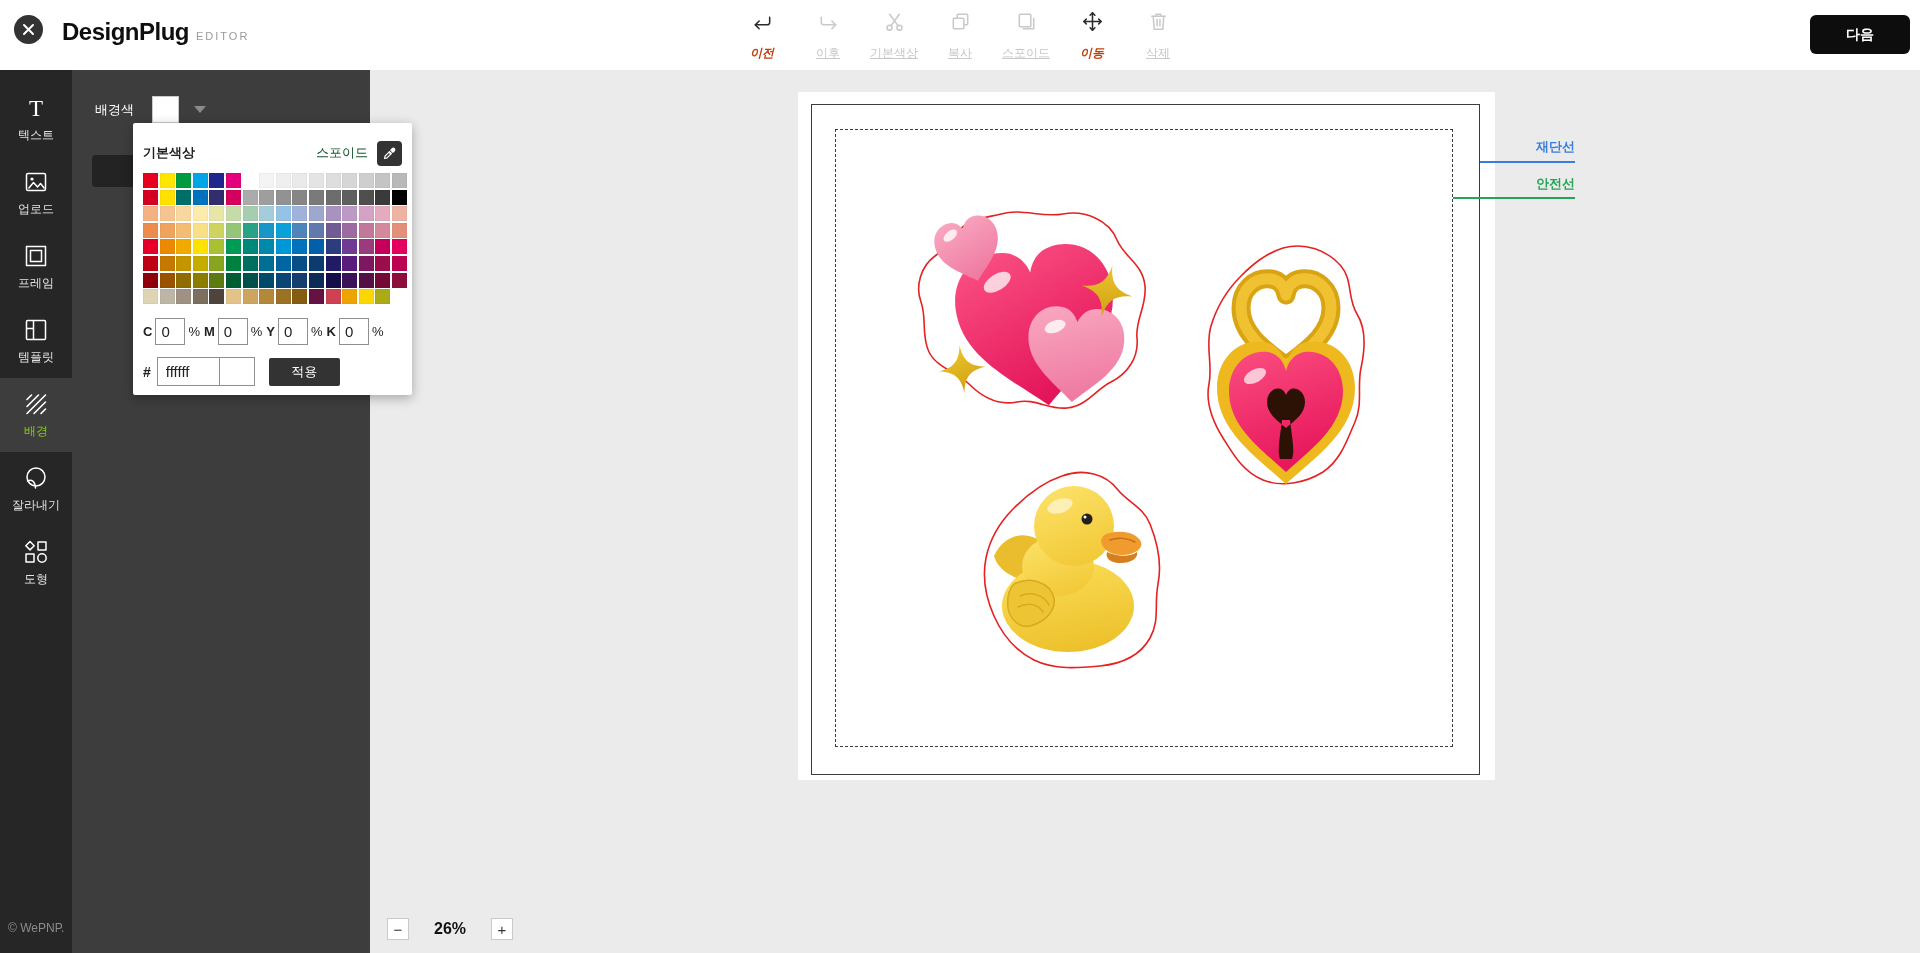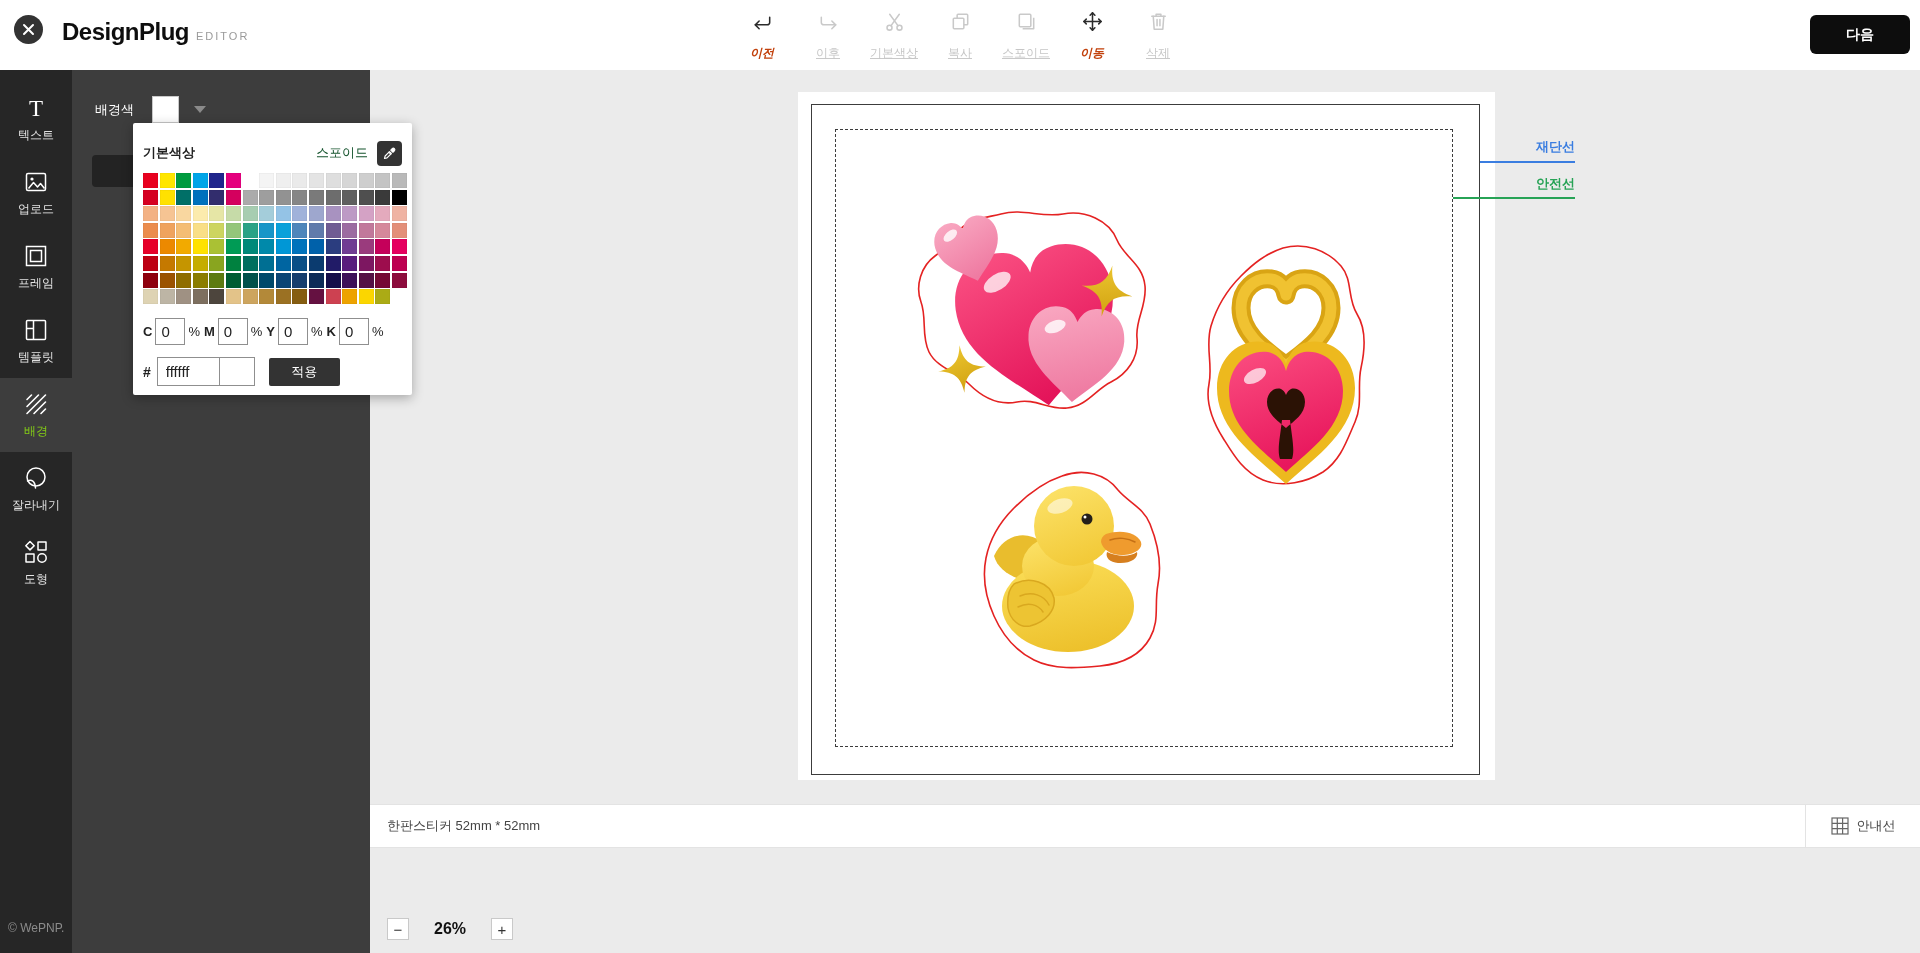--- a/index.html
+++ b/index.html
@@ -491,30 +491,20 @@
       <circle cx="127" cy="59" r="5.5" fill="#241f1a"></circle>
       <circle cx="125" cy="57" r="1.5" fill="#ffffff"></circle>
     </svg>
 
     <span class="annot-label cut-label">재단선</span>
     <div class="annot-line cut-line"></div>
     <span class="annot-label safe-label">안전선</span>
     <div class="annot-line safe-line"></div>
   </main>
 
-  <div class="info-bar">
-    <span class="product-info">한판스티커 52mm * 52mm</span>
-    <button class="guide-section">
-      <svg width="18" height="18" viewBox="0 0 18 18" fill="none" stroke="#666" stroke-width="1.2">
-        <rect x="1" y="1" width="16" height="16"></rect>
-        <path d="M1 6.3h16M1 11.6h16M6.3 1v16M11.6 1v16"></path>
-      </svg>
-      <span class="guide-label">안내선</span>
-    </button>
-  </div>
 
   <div class="zoom-controls">
     <button class="zoom-btn">−</button>
     <span class="zoom-level">26%</span>
     <button class="zoom-btn">+</button>
   </div>
 
 </div>
 
 </body></html>

